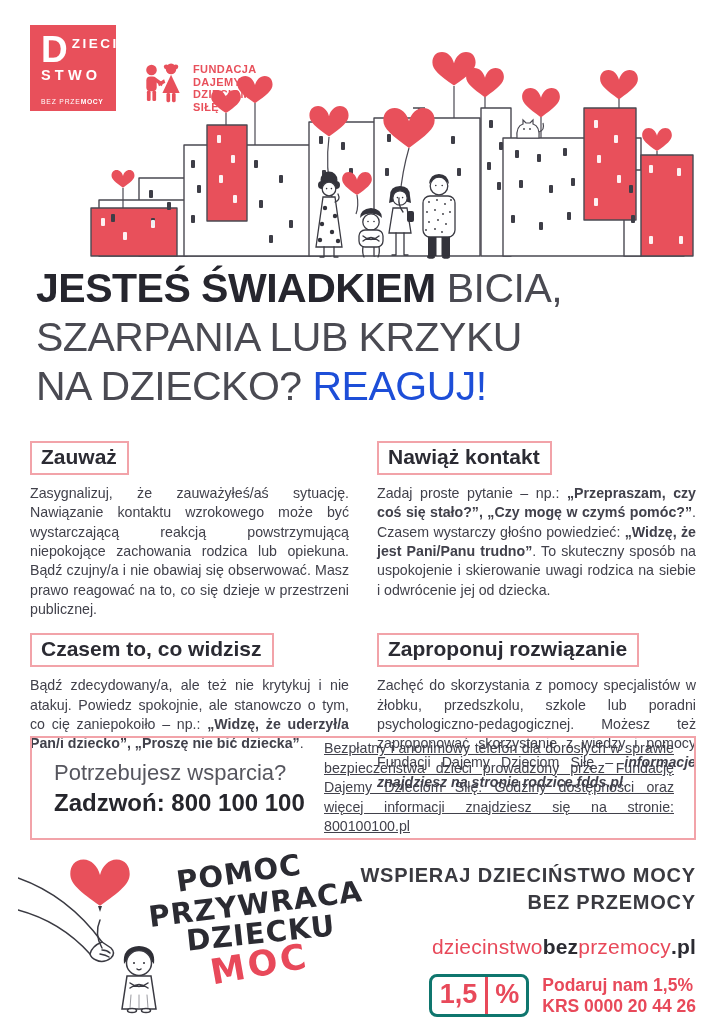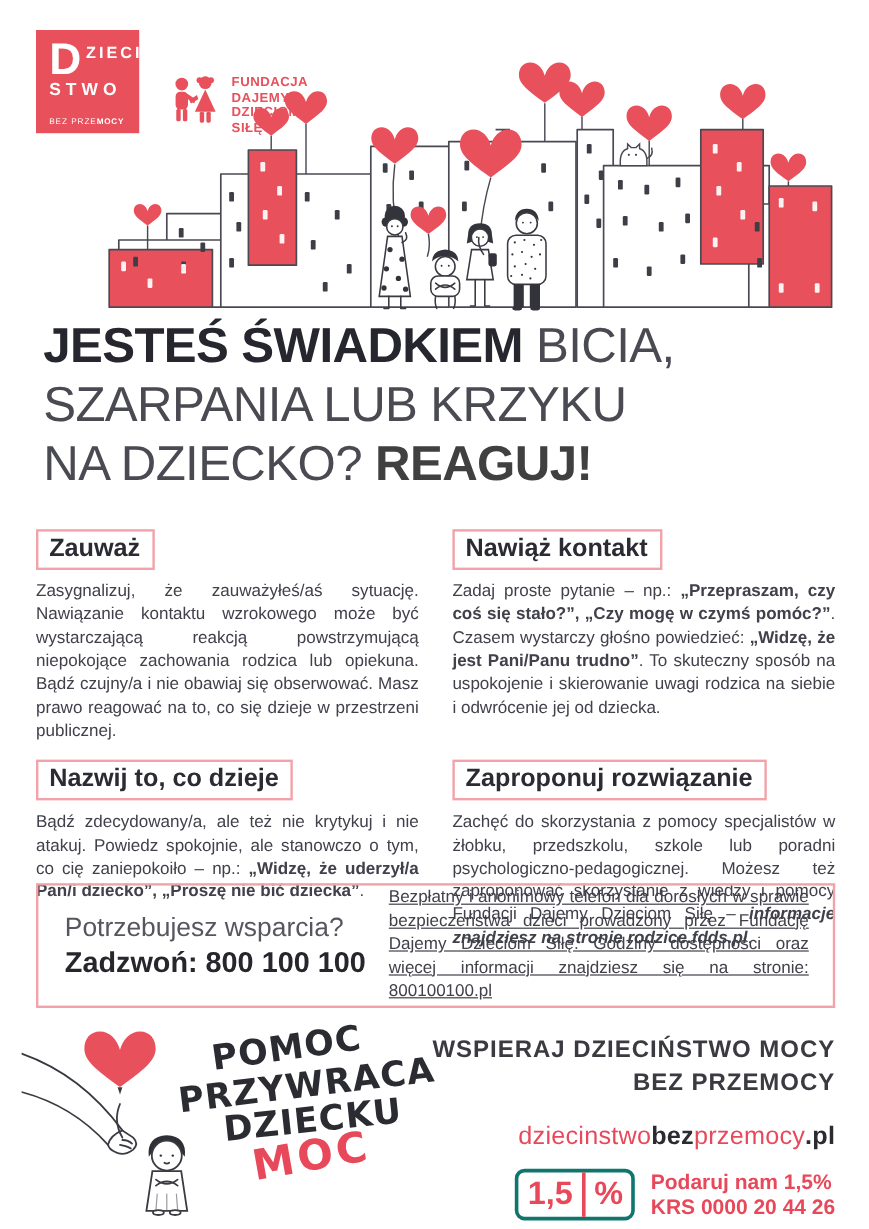--- a/index.html
+++ b/index.html
@@ -17,21 +17,21 @@
   .logo-bez{margin-top:auto;font-size:6.8px;letter-spacing:0.8px;font-weight:400;}
   .logo-bez b{font-weight:800;letter-spacing:0.6px;}
   .fdds{position:absolute;left:140px;top:60px;display:flex;align-items:flex-start;}
   .fdds-text{margin-left:7px;color:#e8505b;font-size:11px;font-weight:800;line-height:12.5px;
              letter-spacing:0.4px;margin-top:3px;}
 
   
   .headline{position:absolute;left:36px;top:264px;width:666px;font-size:41px;line-height:49px;
             letter-spacing:-0.5px;color:#4a4a52;font-weight:300;}
   .hl-b{font-weight:800;color:#26262e;}
-  .hl-red{font-weight:700;color:#404040;}
+  .hl-red{font-weight:400;color:#1d4ed8;}
 
   
   .sections{position:absolute;left:30px;top:441px;width:666px;display:grid;
             grid-template-columns:319px 319px;column-gap:28px;row-gap:14px;}
   .sec-head{display:inline-block;border:2px solid #f2a3a9;padding:2px 10px 4px 9px;
             font-size:21px;font-weight:700;color:#2b2b33;margin:0 16px 9px 0;}
   .sec-body{font-size:14.2px;line-height:1.36;text-align:justify;color:#41414b;margin:0;}
   .seg-b{font-weight:700;}
   .seg-bi{font-weight:700;font-style:italic;}
 
@@ -299,21 +299,21 @@
   <div class="sections">
     <div>
       <h3 class="sec-head">Zauważ</h3>
       <p class="sec-body"><span>Zasygnalizuj, że zauważyłeś/aś sytuację. Nawiązanie kontaktu wzrokowego może być wystarczającą reakcją powstrzymującą niepokojące zachowania rodzica lub opiekuna. Bądź czujny/a i nie obawiaj się obserwować. Masz prawo reagować na to, co się dzieje w przestrzeni publicznej.</span></p>
     </div>
     <div>
       <h3 class="sec-head">Nawiąż kontakt</h3>
       <p class="sec-body"><span>Zadaj proste pytanie – np.: </span><span class="seg-b">„Przepraszam, czy coś się stało?”, „Czy mogę w czymś pomóc?”</span><span>. Czasem wystarczy głośno powiedzieć: </span><span class="seg-b">„Widzę, że jest Pani/Panu trudno”</span><span>. To skuteczny sposób na uspokojenie i skierowanie uwagi rodzica na siebie i odwrócenie jej od dziecka.</span></p>
     </div>
     <div>
-      <h3 class="sec-head">Nazwij to, co dzieje</h3>
+      <h3 class="sec-head">Czasem to, co widzisz</h3>
       <p class="sec-body"><span>Bądź zdecydowany/a, ale też nie krytykuj i nie atakuj. Powiedz spokojnie, ale stanowczo o tym, co cię zaniepokoiło – np.: </span><span class="seg-b">„Widzę, że uderzył/a Pan/i dziecko”, „Proszę nie bić dziecka”</span><span>.</span></p>
     </div>
     <div>
       <h3 class="sec-head">Zaproponuj rozwiązanie</h3>
       <p class="sec-body"><span>Zachęć do skorzystania z pomocy specjalistów w żłobku, przedszkolu, szkole lub poradni psychologiczno-pedagogicznej. Możesz też zaproponować skorzystanie z wiedzy i pomocy Fundacji Dajemy Dzieciom Siłę – </span><span class="seg-bi">informacje znajdziesz na stronie rodzice.fdds.pl</span><span>.</span></p>
     </div>
   </div>
 
   <div class="support">
     <div class="support-left">

